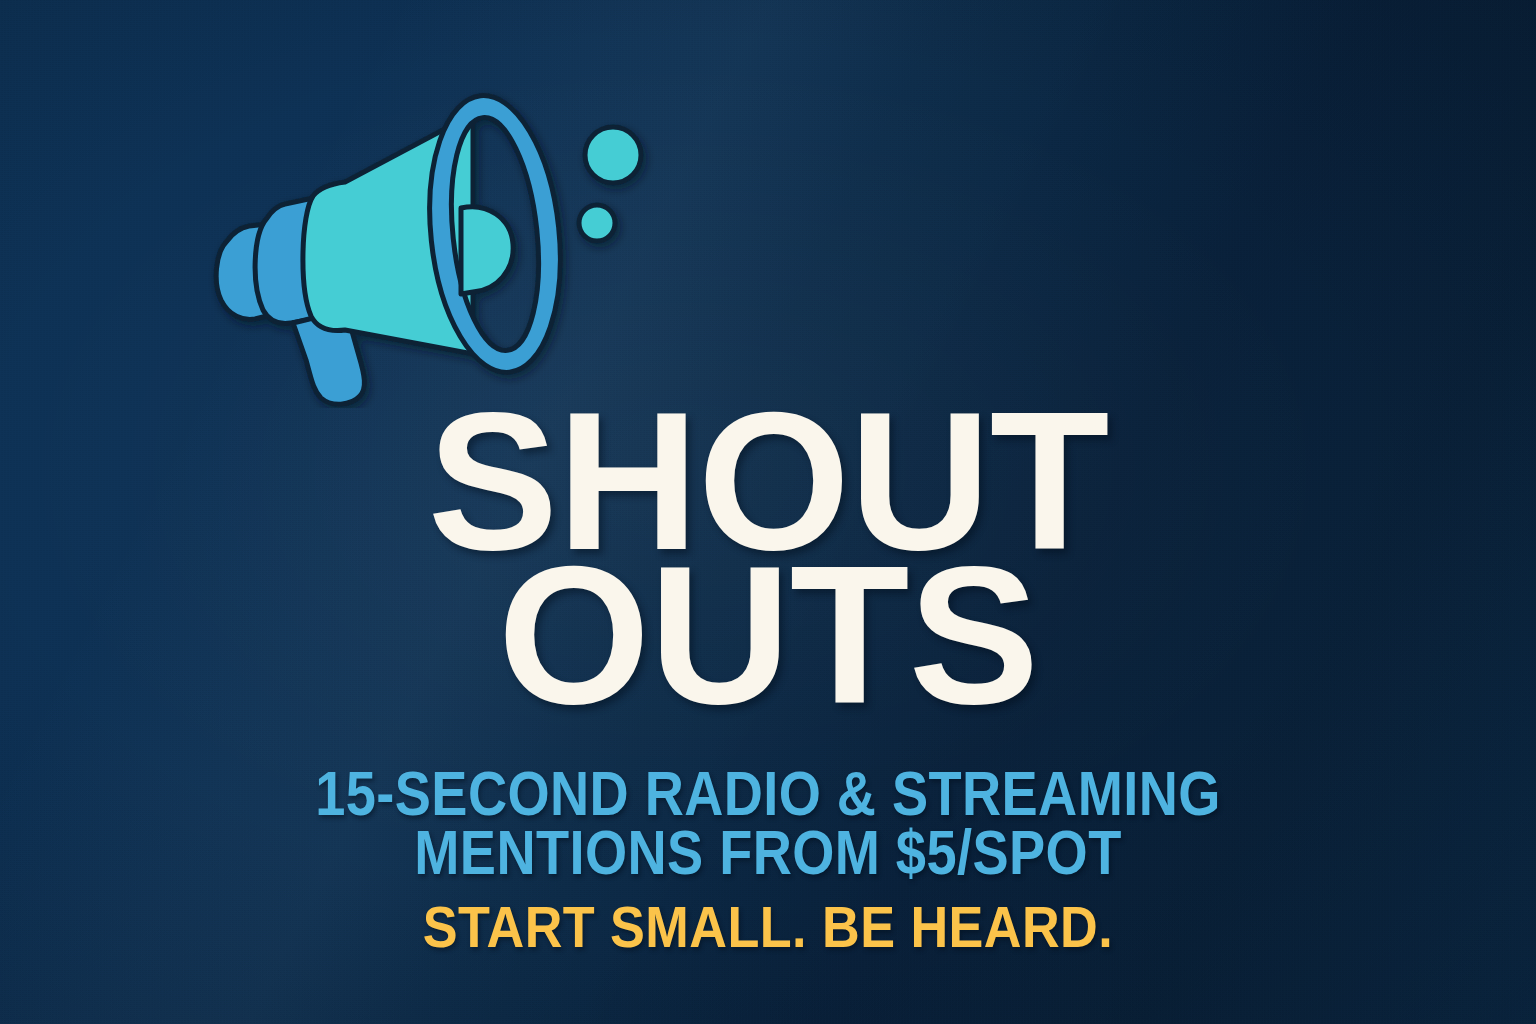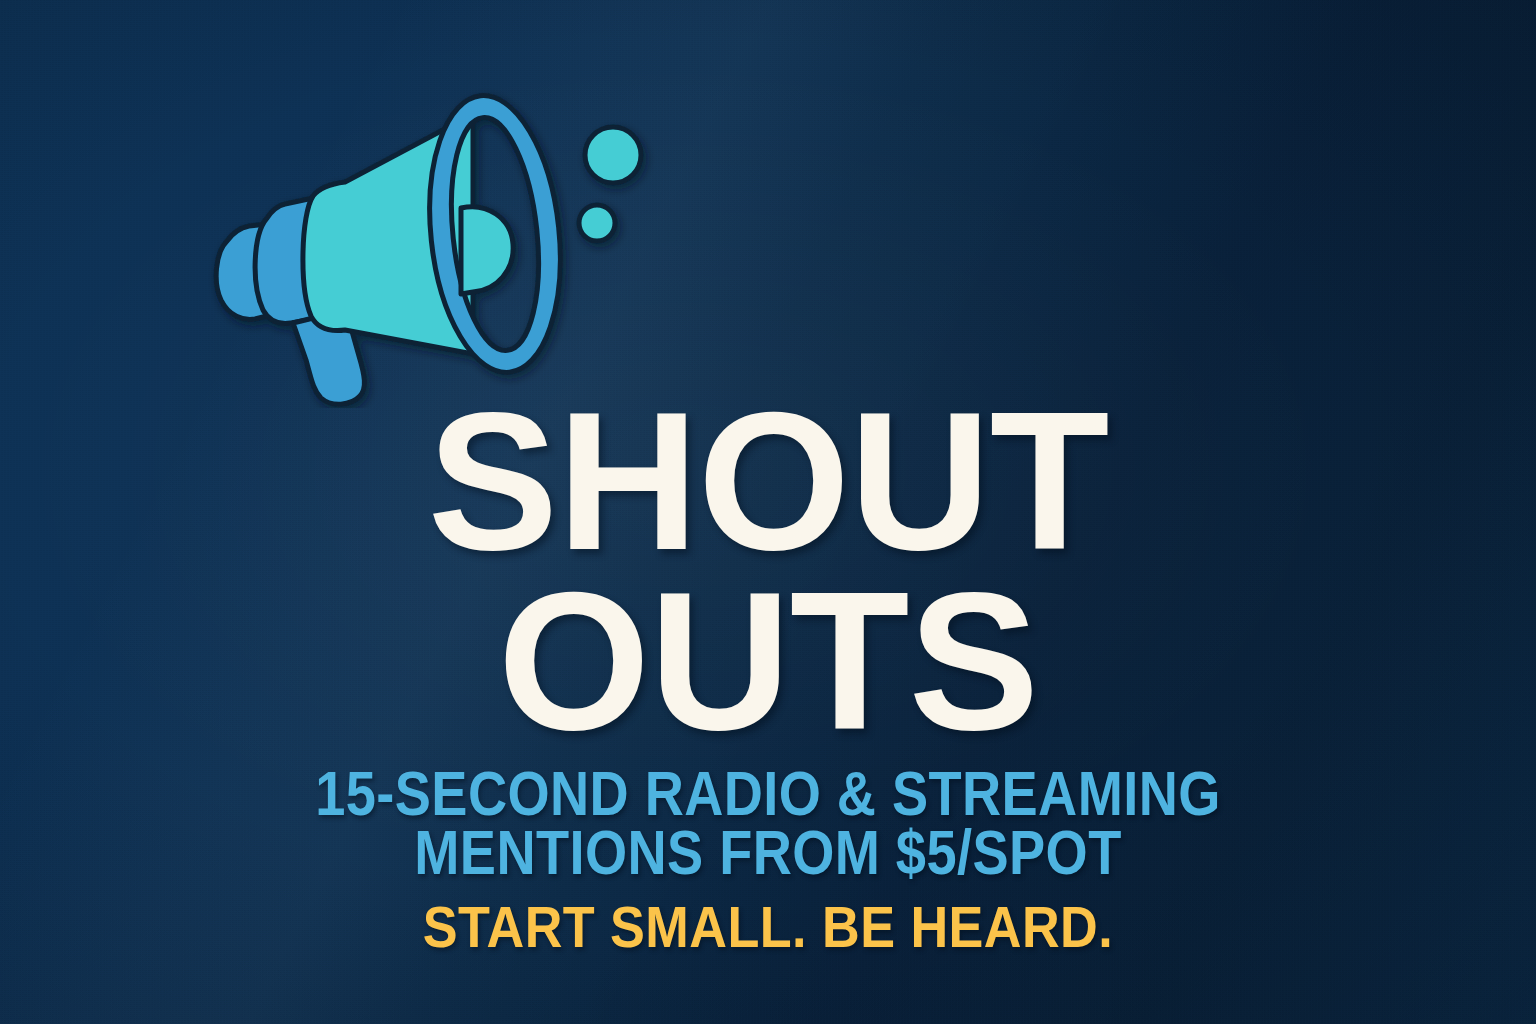--- a/index.html
+++ b/index.html
@@ -97,21 +97,21 @@
     display: block;
     color: #faf6ec;
     font-weight: 700;
     font-size: 196px;
     line-height: 0.86;
     letter-spacing: -1px;
     text-shadow: 4px 5px 7px rgba(3,14,26,0.45);
     white-space: nowrap;
   }
   #title-1 { position: absolute; left: 0; top: 398px; width: 1536px; }
-  #title-2 { position: absolute; left: 0; top: 578px; width: 1536px; }
+  #title-2 { position: absolute; left: 0; top: 552px; width: 1536px; }
 
   .sub-line {
     position: absolute;
     left: 0;
     width: 1536px;
     text-align: center;
     color: #4eb3e0;
     font-weight: 700;
     font-size: 63px;
     line-height: 1;

